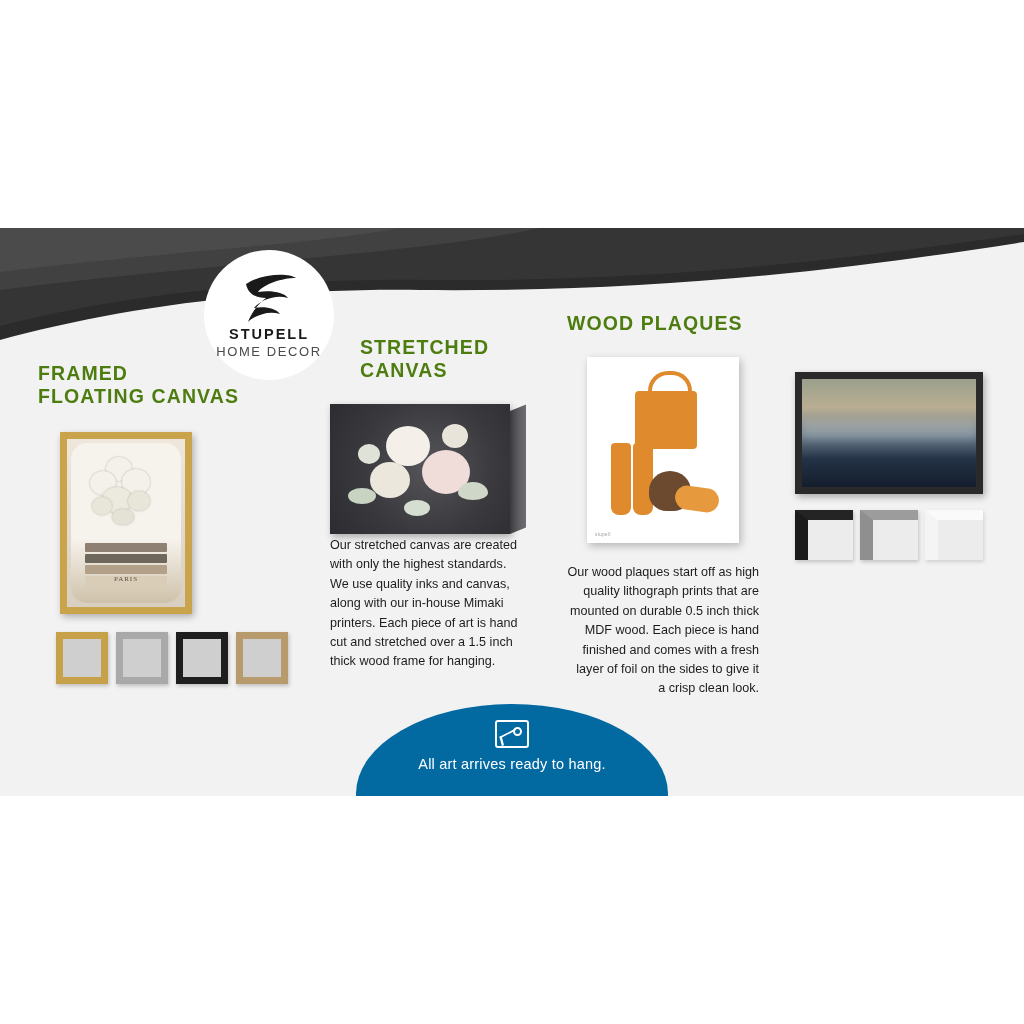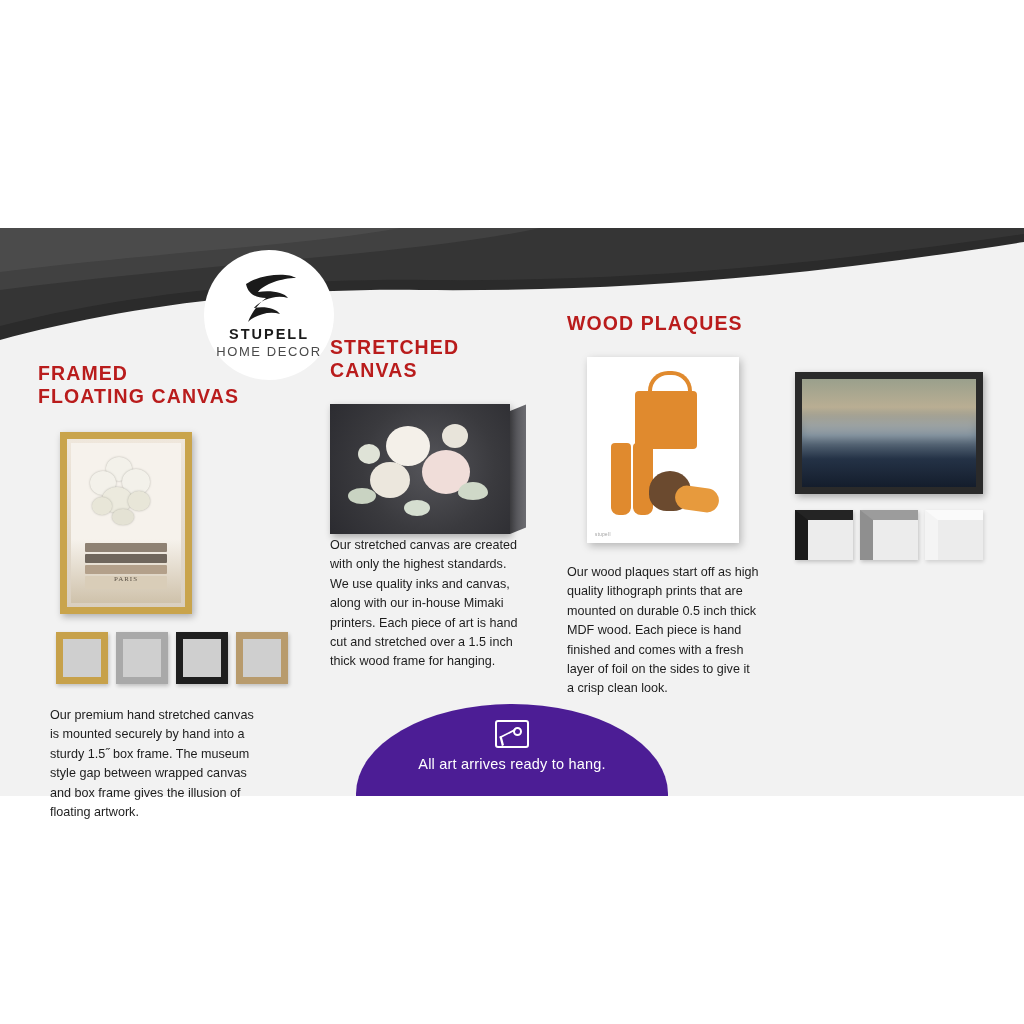--- a/index.html
+++ b/index.html
@@ -42,21 +42,21 @@
   .wave-top svg { display: block; }
 
   
   .bottom-arc {
     position: absolute;
     left: 50%;
     transform: translateX(-50%);
     bottom: 0;
     width: 312px;
     height: 92px;
-    background: #4c1d95;
+    background: #0369a1;
     border-top-left-radius: 160px 92px;
     border-top-right-radius: 160px 92px;
     display: flex;
     flex-direction: column;
     align-items: center;
     justify-content: flex-start;
     padding-top: 16px;
     box-sizing: border-box;
   }
   .bottom-arc .pic-icon {
@@ -132,21 +132,21 @@
 
   .col {
     position: absolute;
     z-index: 4;
   }
   .col h2 {
     margin: 0;
     font-size: 19.5px;
     font-weight: bold;
     letter-spacing: 1.1px;
-    color: #b91c1c;
+    color: #4d7c0f;
     line-height: 1.18;
     text-transform: uppercase;
   }
   .col p {
     margin: 0;
     font-size: 12.6px;
     line-height: 1.54;
     color: #1d1d1d;
   }
 
@@ -159,20 +159,21 @@
     border: 7px solid #c9a44c;
     background: linear-gradient(#efe7dc, #d9cfc0);
     box-shadow: 2px 3px 7px rgba(0,0,0,.28);
     position: relative;
     box-sizing: content-box;
   }
   .ffc-inner {
     position: absolute;
     inset: 4px;
     background: linear-gradient(#f6f2ec 60%, #cfc2ab 100%);
+    border-radius: 16px;
   }
   .bouquet {
     position: absolute;
     left: 50%;
     top: 14px;
     transform: translateX(-50%);
     width: 76px;
     height: 72px;
   }
   .bouquet span {
@@ -217,21 +218,21 @@
     box-shadow: 1px 2px 4px rgba(0,0,0,.22);
   }
   .sw.gold { border: 7px solid #c7a14a; }
   .sw.gray { border: 7px solid #a9a9a9; }
   .sw.black { border: 7px solid #1e1e1e; }
   .sw.wood { border: 7px solid #b89b6d; }
   #col1 p { margin-top: 22px; margin-left: 12px; width: 216px; }
 
   
   #col2 { left: 330px; top: 110px; width: 212px; }
-  #col2 h2 { }
+  #col2 h2 { margin-left: 30px; }
   .sc-wrap {
     margin: 22px 0 0 0;
     position: relative;
     width: 196px;
     height: 130px;
   }
   .sc-face {
     position: absolute;
     left: 0; top: 0;
     width: 180px;
@@ -306,21 +307,21 @@
     border-radius: 14px;
     transform: rotate(8deg);
   }
   .wp-sign {
     position: absolute;
     left: 8px; bottom: 6px;
     font-size: 4.5px;
     color: #9a9a9a;
     letter-spacing: .4px;
   }
-  #col3 p { margin-top: 20px; width: 192px; }
+  #col3 p { margin-top: 20px; width: 192px; text-align: right; }
 
   
   #col4 { left: 795px; top: 124px; width: 200px; }
   .fg-art {
     margin: 20px 0 0 0;
     width: 188px;
     height: 122px;
     border: 7px solid #2a2a2a;
     box-sizing: border-box;
     background: linear-gradient(#9aa08c 0%, #b9ae93 26%, #6e7f8d 52%, #243246 74%, #141d2c 100%);
@@ -412,21 +413,20 @@
       </div>
     </div>
 
     <div class="swatches">
       <div class="sw gold"></div>
       <div class="sw gray"></div>
       <div class="sw black"></div>
       <div class="sw wood"></div>
     </div>
 
-    <p>Our premium hand stretched canvas is mounted securely by hand into a sturdy 1.5˝ box frame. The museum style gap between wrapped canvas and box frame gives the illusion of floating artwork.</p>
   </div>
 
   <div class="col" id="col2" style="top:336px;">
     <h2>
       <span>STRETCHED</span><br>
       <span>CANVAS</span>
     </h2>
 
     <div class="sc-wrap">
       <div class="sc-side"></div>

